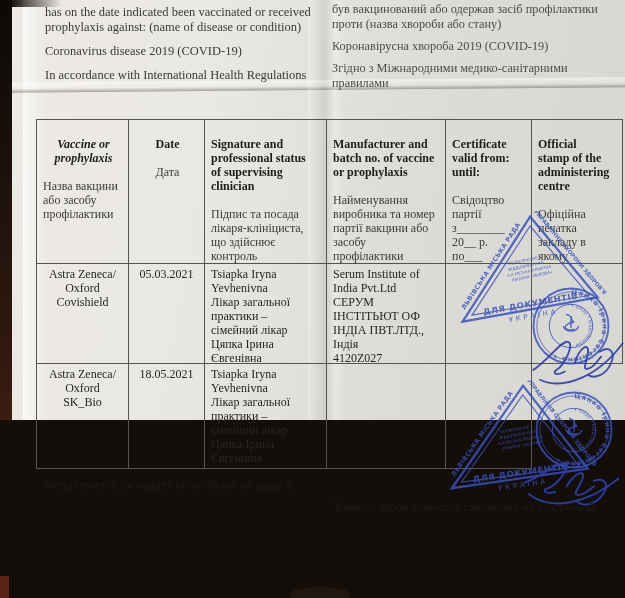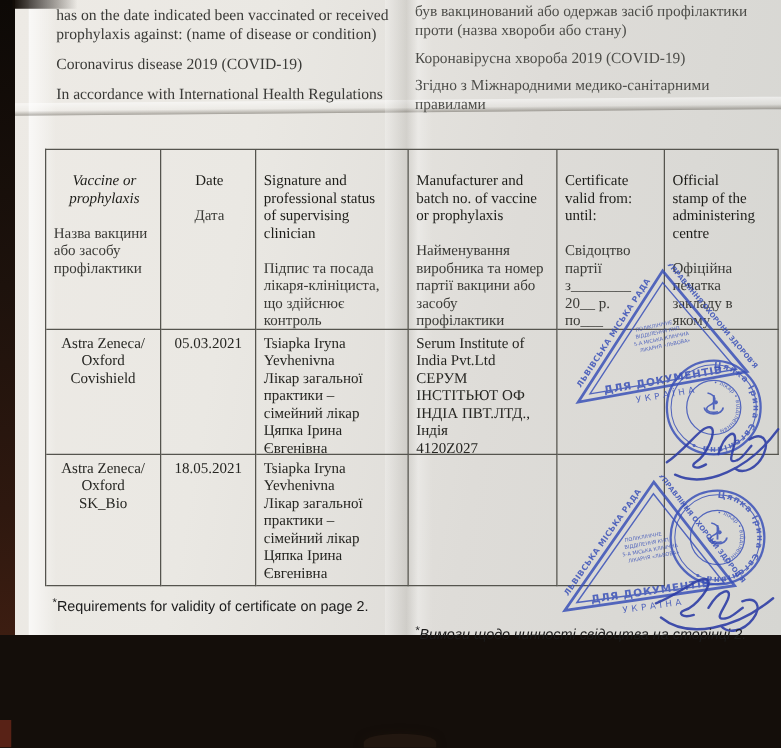--- a/index.html
+++ b/index.html
@@ -1,17 +1,17 @@
 <!DOCTYPE html>
 <html><head>
 <meta charset="utf-8">
 <style>
   html,body{margin:0;padding:0;}
   body{width:625px;height:598px;overflow:hidden;background:#140e0a;font-family:"Liberation Serif",serif;}
-  .photo{position:relative;width:625px;height:508px;background:#140e0a;border-radius:23px;}
+  .photo{position:relative;width:625px;height:420px;background:#140e0a;border-radius:23px;}
   .paper{position:absolute;left:10px;top:0;right:0;bottom:0;
     background:linear-gradient(100deg,#edeae5 0%,#eae8e3 30%,#dedcd8 62%,#d6d6d2 100%);}
   .highlight-left{position:absolute;left:13px;top:0;width:22px;height:100%;
     background:linear-gradient(to right,rgba(255,255,255,.7),rgba(255,255,255,0));}
   .crease-h{position:absolute;left:0;top:80px;width:100%;height:10px;
     background:linear-gradient(rgba(255,255,255,.55),rgba(255,255,255,.1) 60%,rgba(95,90,80,.38) 92%,rgba(70,66,58,.45));
     transform:rotate(-.5deg);}
   .fold-v{position:absolute;left:298px;top:0;width:38px;height:100%;
     background:linear-gradient(to right,rgba(255,255,255,.25),rgba(120,118,110,.16) 45%,rgba(255,255,255,.28) 70%,rgba(120,118,110,0));}
   .edge-left{position:absolute;left:0;top:0;width:12px;height:100%;
@@ -27,21 +27,21 @@
   .intro-uk{position:absolute;left:322px;top:2px;width:300px;font-size:12.3px;line-height:15px;color:#4d4d49;}
   .intro-uk p{margin:0 0 7px;white-space:pre-line;}
 
   .vtable{position:absolute;left:26px;top:119px;display:grid;
     grid-template-columns:92px 76px 122px 119px 86px 91px;
     grid-template-rows:144px 100px 105px;
     border-top:1px solid #55544e;border-left:1px solid #55544e;}
   .cell{border-right:1px solid #55544e;border-bottom:1px solid #55544e;
     padding:3px 4px 0 6px;font-size:12px;line-height:14px;color:#262622;
     white-space:pre-line;overflow:hidden;box-sizing:border-box;}
-  .cell .en{font-weight:normal;color:#1d1d19;white-space:pre-line;}
+  .cell .en{font-weight:bold;color:#1d1d19;white-space:pre-line;}
   .cell .uk{color:#3b3b37;white-space:pre-line;}
   .h.c1 .en{font-style:italic;text-align:center;}
   .h.c2{text-align:center;}
   .b.center{text-align:center;padding-left:4px;}
 
   .footnote{position:absolute;font-family:"Liberation Sans",sans-serif;font-size:11.5px;color:#1b1b1b;}
   .fn-en{left:32px;top:477px;}
   .fn-uk{left:322px;top:499px;font-style:italic;}
   .star{vertical-align:4px;font-size:9px;}
 

